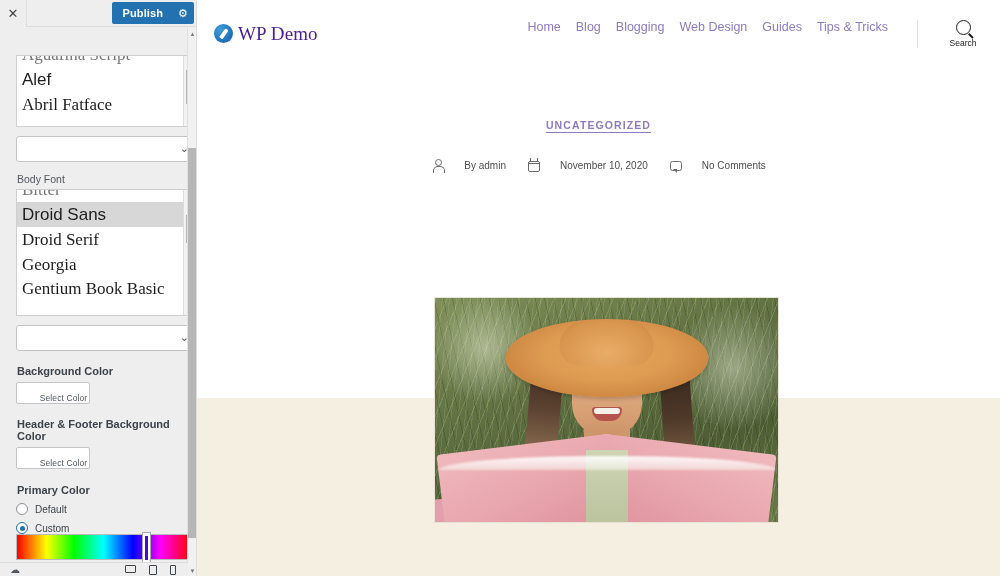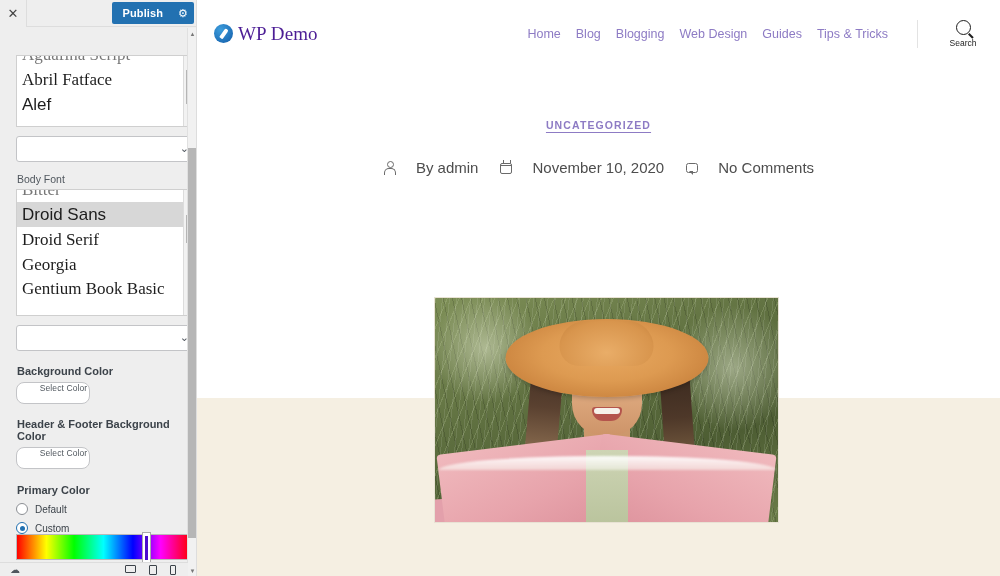--- a/index.html
+++ b/index.html
@@ -114,25 +114,25 @@
     position: absolute; right: 7px; top: 50%;
     transform: translateY(-55%);
     font-size: 11px; color: #50575e;
   }
 
   .cz-section-label {
     font-size: 11px; color: #3c434a; font-weight: 600;
     margin: 14px 0 5px 1px;
   }
   .cz-colorpick {
-    display: flex; align-items: flex-start;
+    display: flex; align-items: flex-end;
     width: 74px; height: 22px;
     border: 1px solid #c3c4c7;
     background: #fff;
-    border-radius: 8px;
+    border-radius: 2px;
     cursor: pointer;
   }
   .cz-swatch { width: 21px; border-right: 1px solid #dcdcdc; }
   .cz-selcolor-txt {
     flex: 1; font-size: 8.5px; color: #50575e;
     display: flex; align-items: center; justify-content: center;
     letter-spacing: .1px;
   }
 
   .cz-radio-row {
@@ -241,21 +241,21 @@
     width: 3.5px; height: 11px; background: #fff;
     border-radius: 2px 2px 1px 1px;
     transform: rotate(35deg);
   }
   .brand-name {
     font-family: "Liberation Serif", serif;
     font-size: 19px; color: #4c1d95; letter-spacing: .1px;
   }
   .site-nav {
     margin-left: auto;
-    display: flex; align-items: center; gap: 15px;
+    display: flex; align-items: flex-start; gap: 15px;
   }
   .nav-link {
     font-family: "Liberation Sans", sans-serif;
     font-size: 12.5px; color: #8d7bc4; cursor: pointer;
     white-space: nowrap;
   }
   .nav-sep {
     width: 1px; height: 28px; background: #e3e3e3;
     margin: 0 11px 0 14px;
   }
@@ -285,21 +285,21 @@
     font-family: "Liberation Serif", serif;
     font-size: 41px; font-weight: 400; color: #1a1a1a;
     text-align: center; margin-top: 23px; letter-spacing: -.2px;
   }
   .post-meta {
     display: flex; align-items: center; justify-content: center;
     gap: 22px; margin-top: 26px;
   }
   .meta-item {
     display: flex; align-items: center; gap: 20px;
-    font-size: 15px; color: #4d4d4d; justify-content: flex-end;
+    font-size: 10px; color: #4d4d4d; justify-content: flex-end;
   }
   .ic { width: 13px; height: 13px; position: relative; flex: none; }
   .ic-user:before {
     content: ""; position: absolute; left: 4px; top: 0;
     width: 5px; height: 5px; border: 1.2px solid #6a6a6a; border-radius: 50%;
   }
   .ic-user:after {
     content: ""; position: absolute; left: 1.5px; top: 7px;
     width: 10px; height: 6px;
     border: 1.2px solid #6a6a6a; border-bottom: none;
@@ -475,22 +475,22 @@
       <div class="cz-publish">
         <span class="cz-publish-label">Publish</span>
         <span class="cz-gear">⚙</span>
       </div>
     </div>
 
     <div class="cz-body">
 
       <div class="cz-fontlist" style="height:72px;margin-top:1px;">
         <div class="flrow serif" style="margin-top:-14px;color:#777;">Aguafina Script</div>
+        <div class="flrow sans">Alef</div>
         <div class="flrow serif">Abril Fatface</div>
-        <div class="flrow sans">Alef</div>
         <div class="fl-scroll">
           <div class="fl-arrow up">▲</div>
           <div class="fl-thumb" style="top:14px;height:34px;"></div>
           <div class="fl-arrow down">▼</div>
         </div>
       </div>
 
       <div class="cz-select">
         <span class="chev">⌄</span>
       </div>

